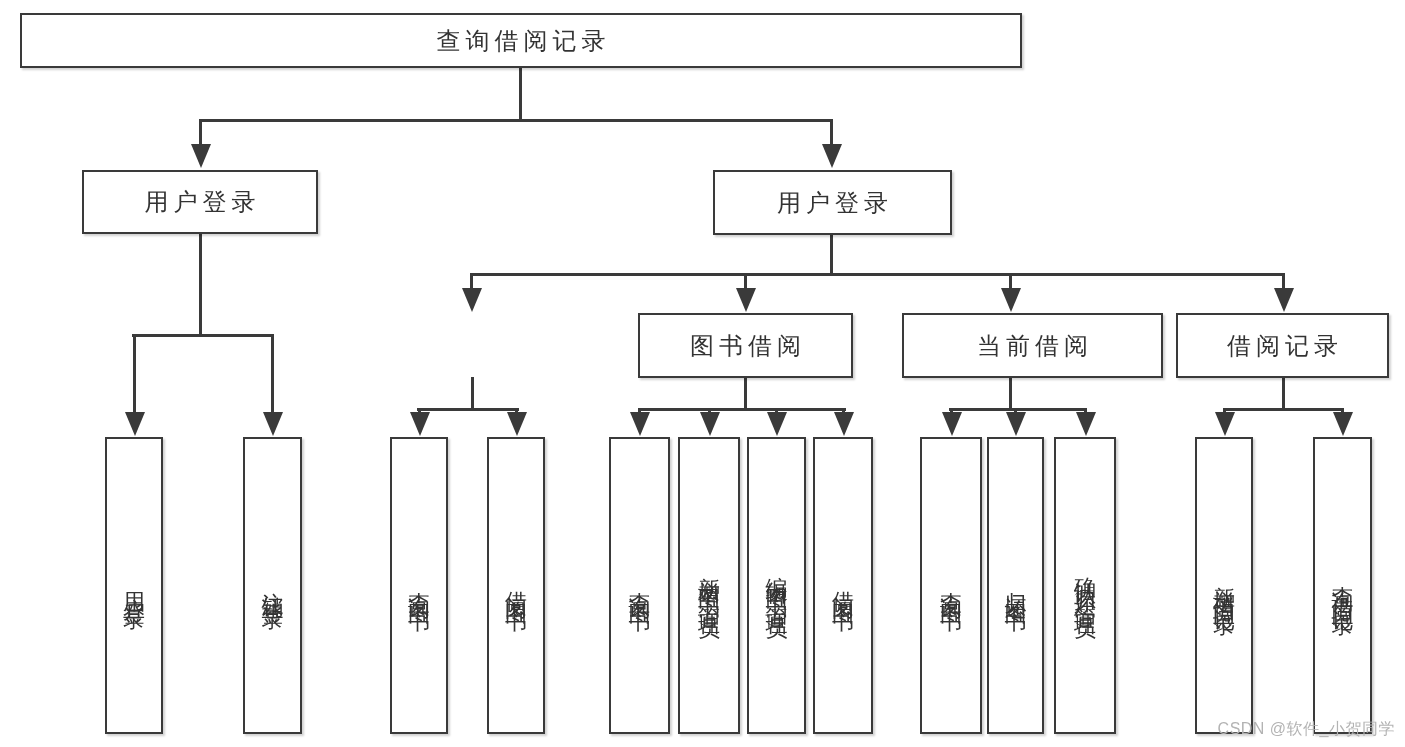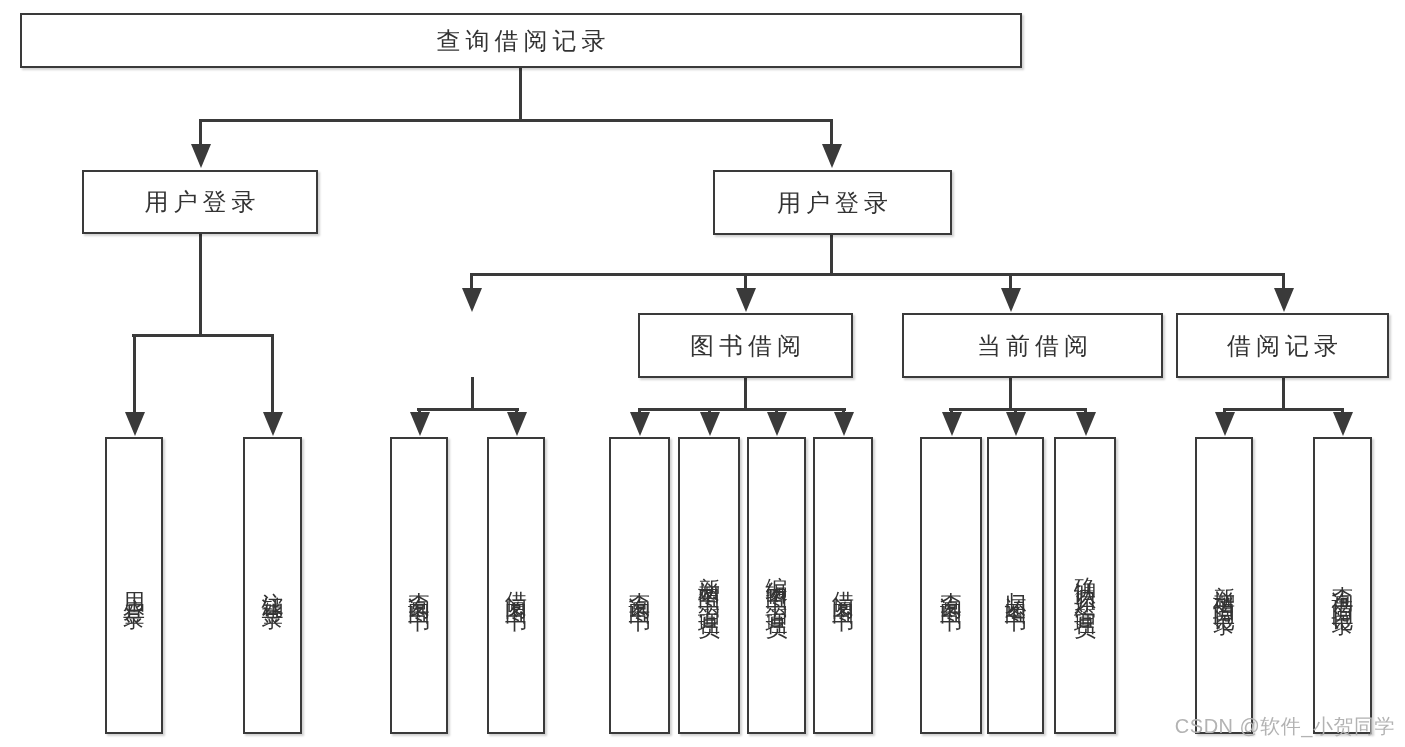--- a/index.html
+++ b/index.html
@@ -35,21 +35,21 @@
   }
   .node .lbl{
     font-size:24px;letter-spacing:5px;text-indent:5px;white-space:nowrap;color:var(--text);
   }
   .node.v .lbl{
     writing-mode:vertical-rl;
     font-size:22px;letter-spacing:6px;text-indent:0;line-height:1.1;
   }
   .watermark{
     position:absolute;right:10px;bottom:7px;z-index:3;
-    font-size:20px;letter-spacing:0.5px;color:var(--watermark);white-space:nowrap;
+    font-size:16px;letter-spacing:0.5px;color:var(--watermark);white-space:nowrap;
   }
 </style>
 </head>
 <body>
 
 <div class="canvas">
 
   <div class="vline" style="left:519px;top:68px;height:53px"></div>
   <div class="hline" style="left:199px;top:119px;width:634px"></div>
   <div class="arrow" style="left:199px;top:119px;height:25px"></div>

